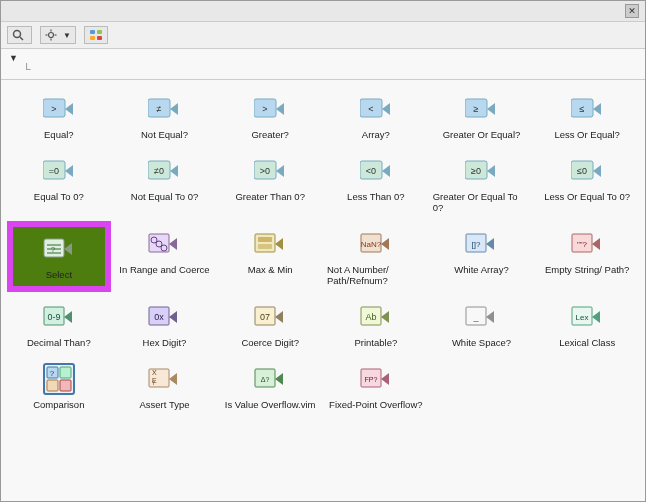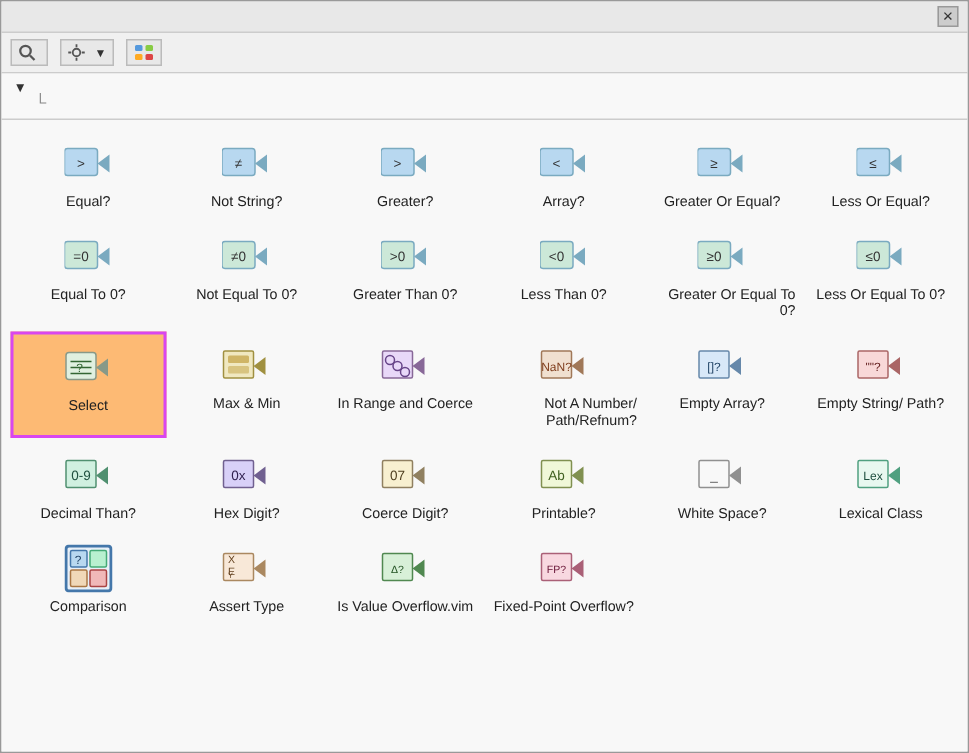--- a/index.html
+++ b/index.html
@@ -93,36 +93,36 @@
       align-items: center;
       justify-content: flex-start;
       padding: 4px 2px;
       cursor: pointer;
       border: 1px solid transparent;
       background: transparent;
       min-height: 60px;
       text-align: center;
     }
     .func-item.selected {
-      background: #fdba74;
-      border: 2px solid #d946ef;
+      background: #4d7c0f;
+      border: 6px solid #d946ef;
     }
     .func-icon {
       width: 36px;
       height: 36px;
       display: flex;
       align-items: center;
       justify-content: center;
       margin-bottom: 2px;
     }
     .func-label {
       font-size: 9.5px;
       color: #222;
       line-height: 1.2;
-      text-align: right;
+      text-align: left;
     }
   </style>
 </head>
 <body>
 
 <div class="window">
   <div class="title-bar">
     <span></span>
     <div class="title-close">✕</div>
   </div>
@@ -179,21 +179,21 @@
           <span class="func-label">Equal?</span>
         </div>
         <div class="func-item">
           <div class="func-icon">
             <svg width="32" height="28" viewBox="0 0 32 28">
       <rect x="0" y="4" width="22" height="18" rx="2" fill="#b8d8f0" stroke="#7aaac0" stroke-width="1"></rect>
       <text x="11" y="17" text-anchor="middle" font-size="9" fill="#333" font-family="Arial">≠</text>
       <polygon points="22,14 30,8 30,20" fill="#7aaac0"></polygon>
     </svg>
           </div>
-          <span class="func-label">Not String?</span>
+          <span class="func-label">Not Equal?</span>
         </div>
         <div class="func-item">
           <div class="func-icon">
             <svg width="32" height="28" viewBox="0 0 32 28">
       <rect x="0" y="4" width="22" height="18" rx="2" fill="#b8d8f0" stroke="#7aaac0" stroke-width="1"></rect>
       <text x="11" y="17" text-anchor="middle" font-size="9" fill="#333" font-family="Arial">&gt;</text>
       <polygon points="22,14 30,8 30,20" fill="#7aaac0"></polygon>
     </svg>
           </div>
           <span class="func-label">Greater?</span>
@@ -297,59 +297,59 @@
       <line x1="4" y1="10" x2="18" y2="10" stroke="#336633" stroke-width="1"></line>
       <line x1="4" y1="14" x2="18" y2="14" stroke="#336633" stroke-width="1"></line>
       <line x1="4" y1="18" x2="18" y2="18" stroke="#336633" stroke-width="1"></line>
     </svg>
           </div>
           <span class="func-label">Select</span>
         </div>
         <div class="func-item">
           <div class="func-icon">
             <svg width="32" height="28" viewBox="0 0 32 28">
-      <rect x="1" y="4" width="20" height="18" rx="1" fill="#f0e8c0" stroke="#a09040" stroke-width="1"></rect>
-      <rect x="4" y="7" width="14" height="5" rx="1" fill="#c0a040" opacity="0.7"></rect>
-      <rect x="4" y="14" width="14" height="5" rx="1" fill="#c0a040" opacity="0.5"></rect>
-      <polygon points="21,14 29,8 29,20" fill="#a09040"></polygon>
-    </svg>
-          </div>
-          <span class="func-label">Max &amp; Min</span>
-        </div>
-        <div class="func-item">
-          <div class="func-icon">
-            <svg width="32" height="28" viewBox="0 0 32 28">
       <rect x="1" y="4" width="20" height="18" rx="1" fill="#e8d8f8" stroke="#886898" stroke-width="1"></rect>
       <circle cx="6" cy="10" r="3" fill="none" stroke="#664488" stroke-width="1"></circle>
       <circle cx="11" cy="14" r="3" fill="none" stroke="#664488" stroke-width="1"></circle>
       <circle cx="16" cy="18" r="3" fill="none" stroke="#664488" stroke-width="1"></circle>
       <polygon points="21,14 29,8 29,20" fill="#886898"></polygon>
     </svg>
           </div>
           <span class="func-label">In Range and Coerce</span>
         </div>
         <div class="func-item">
           <div class="func-icon">
             <svg width="32" height="28" viewBox="0 0 32 28">
+      <rect x="1" y="4" width="20" height="18" rx="1" fill="#f0e8c0" stroke="#a09040" stroke-width="1"></rect>
+      <rect x="4" y="7" width="14" height="5" rx="1" fill="#c0a040" opacity="0.7"></rect>
+      <rect x="4" y="14" width="14" height="5" rx="1" fill="#c0a040" opacity="0.5"></rect>
+      <polygon points="21,14 29,8 29,20" fill="#a09040"></polygon>
+    </svg>
+          </div>
+          <span class="func-label">Max &amp; Min</span>
+        </div>
+        <div class="func-item">
+          <div class="func-icon">
+            <svg width="32" height="28" viewBox="0 0 32 28">
       <rect x="1" y="4" width="20" height="18" rx="1" fill="#f0e0d0" stroke="#a07858" stroke-width="1"></rect>
       <text x="11" y="17" text-anchor="middle" font-size="8" fill="#804020" font-family="Arial">NaN?</text>
       <polygon points="21,14 29,8 29,20" fill="#a07858"></polygon>
     </svg>
           </div>
           <span class="func-label">Not A Number/ Path/Refnum?</span>
         </div>
         <div class="func-item">
           <div class="func-icon">
             <svg width="32" height="28" viewBox="0 0 32 28">
       <rect x="1" y="4" width="20" height="18" rx="1" fill="#d8e8f8" stroke="#6688aa" stroke-width="1"></rect>
       <text x="11" y="17" text-anchor="middle" font-size="8" fill="#224466" font-family="Arial">[]?</text>
       <polygon points="21,14 29,8 29,20" fill="#6688aa"></polygon>
     </svg>
           </div>
-          <span class="func-label">Empty Array?</span>
+          <span class="func-label">White Array?</span>
         </div>
         <div class="func-item">
           <div class="func-icon">
             <svg width="32" height="28" viewBox="0 0 32 28">
       <rect x="1" y="4" width="20" height="18" rx="1" fill="#f8d8d8" stroke="#aa6666" stroke-width="1"></rect>
       <text x="11" y="17" text-anchor="middle" font-size="8" fill="#662222" font-family="Arial">""?</text>
       <polygon points="21,14 29,8 29,20" fill="#aa6666"></polygon>
     </svg>
           </div>
           <span class="func-label">Empty String/ Path?</span>

